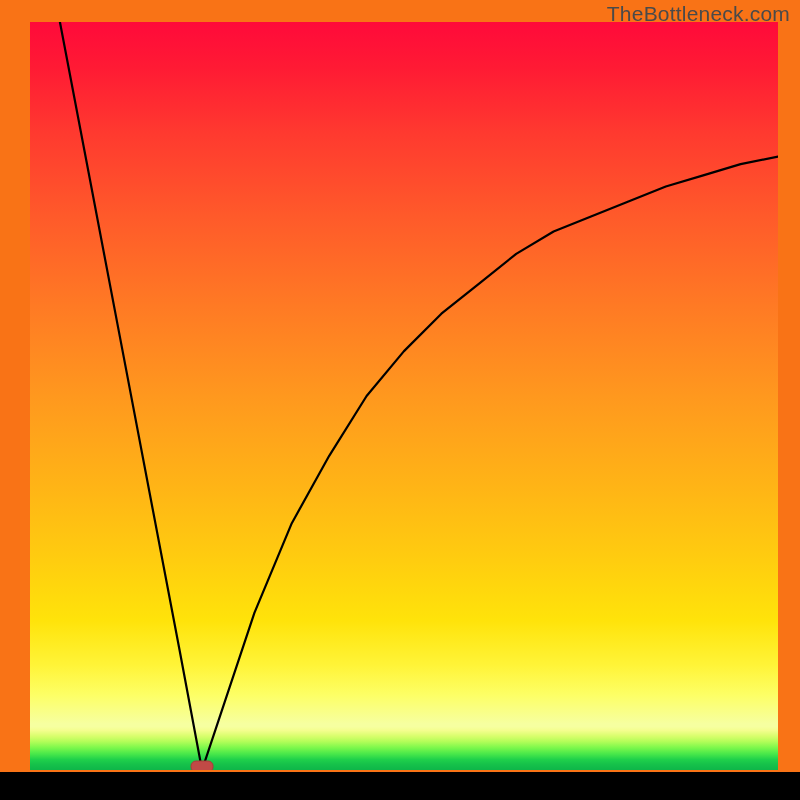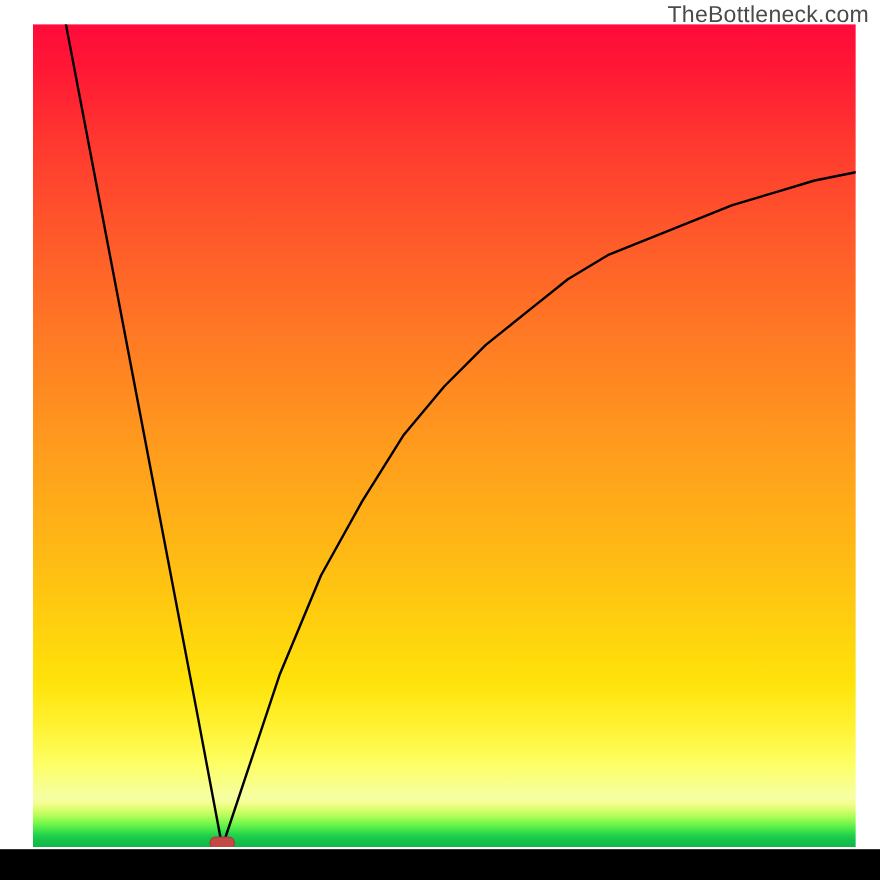--- a/index.html
+++ b/index.html
@@ -8,21 +8,21 @@
     width: 800px;
     height: 800px;
     overflow: hidden;
     background: #000;
     font-family: Arial, Helvetica, sans-serif;
   }
   .frame {
     position: relative;
     width: 800px;
     height: 772px;
-    background: #ffffff;
+    background: #f97316;
   }
   .watermark {
     position: absolute;
     top: 2px;
     right: 10px;
     color: #4a4a4a;
     font-size: 21px;
     font-weight: 500;
     z-index: 20;
     letter-spacing: 0.2px;

